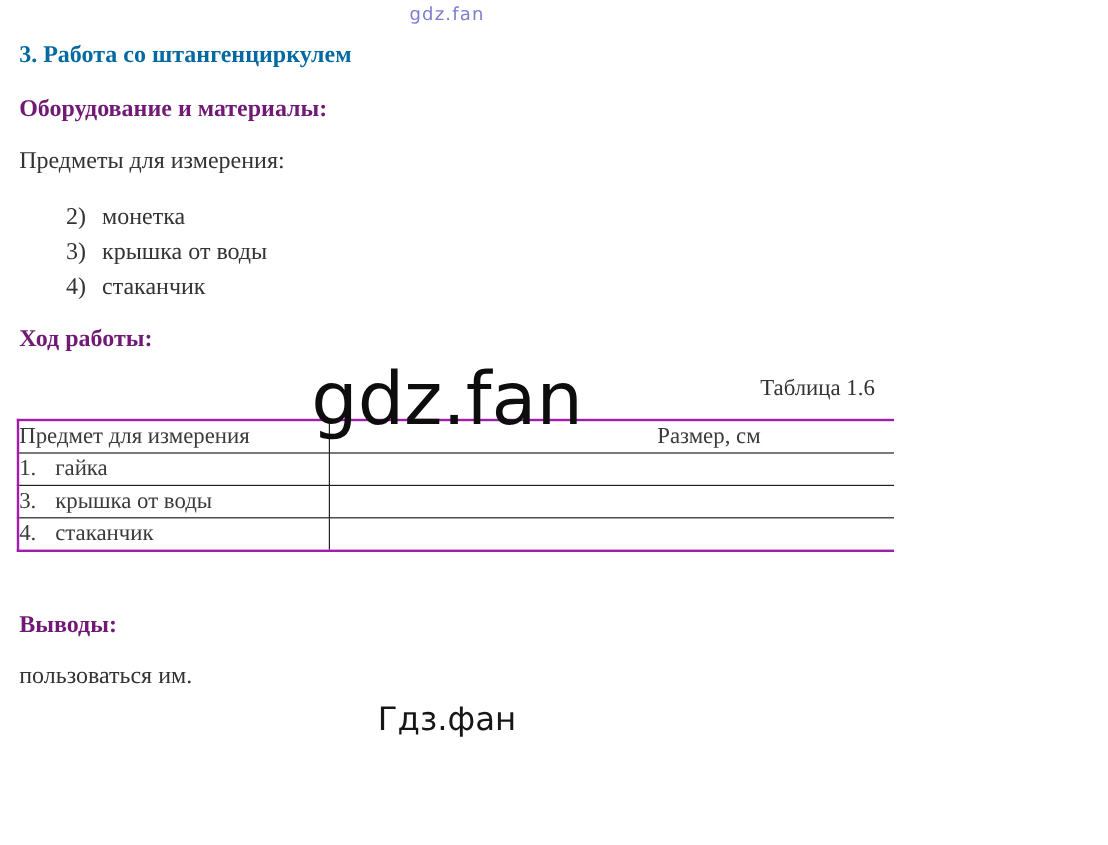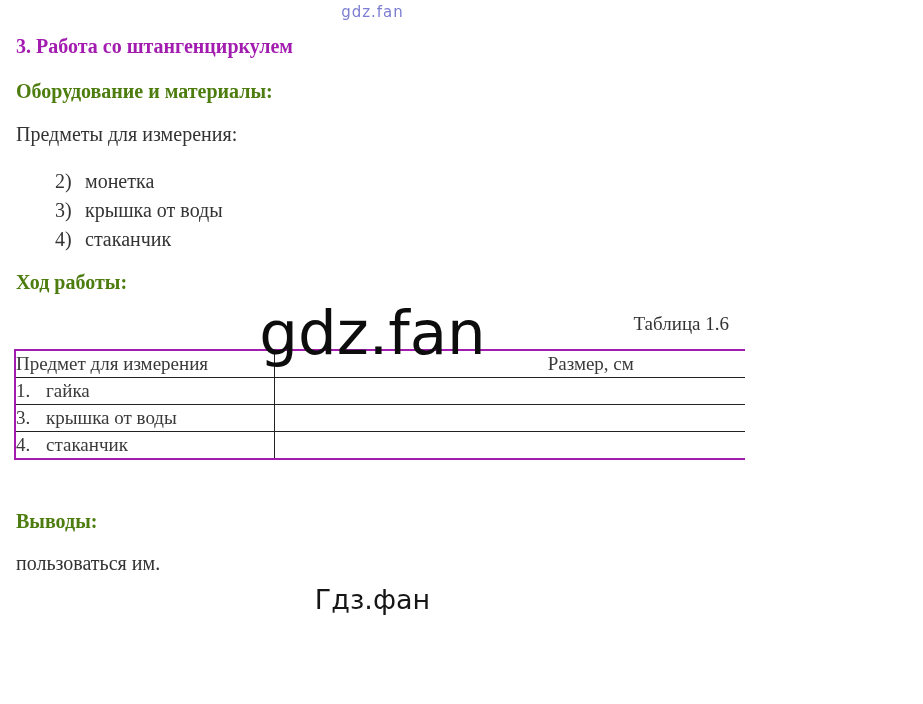--- a/index.html
+++ b/index.html
@@ -23,29 +23,29 @@
     font-size: 15px;
     letter-spacing: 1px;
     color: #7d7dd2;
   }
 
   .title {
     margin: 34px 0 0 2px;
     font-size: 20px;
     font-weight: bold;
     line-height: 24px;
-    color: #a21caf;
+    color: #0369a1;
   }
 
   .heading {
     margin: 21px 0 0 2px;
     font-size: 20px;
     font-weight: bold;
     line-height: 24px;
-    color: #4d7c0f;
+    color: #701a75;
   }
 
   .intro {
     margin: 19px 0 0 2px;
     font-size: 20px;
     line-height: 24px;
   }
 
   .num-list { margin: 21px 0 0 41px; }
   .num-list .row { line-height: 29px; font-size: 20px; }

